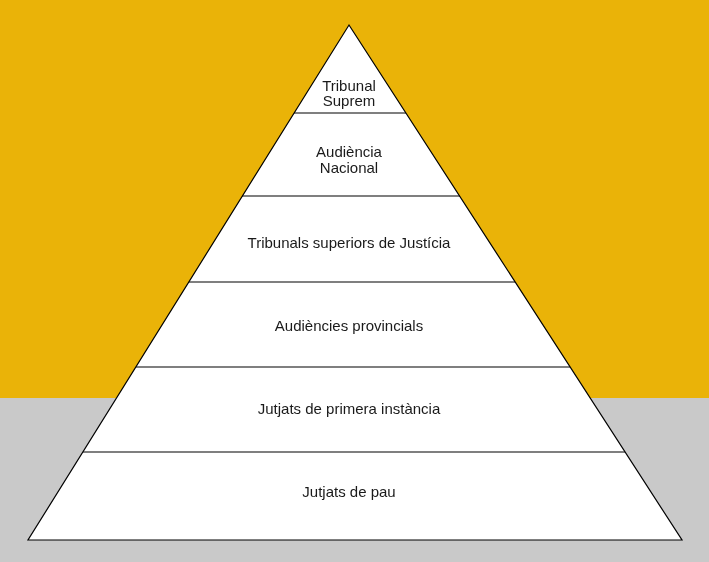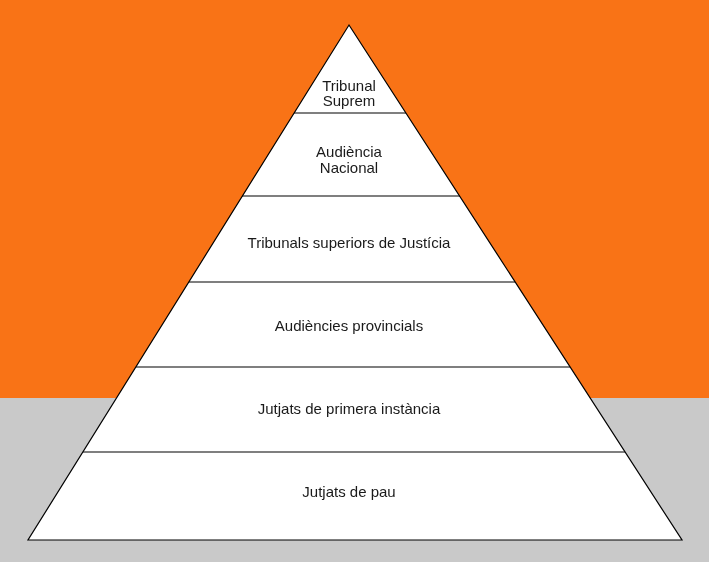--- a/index.html
+++ b/index.html
@@ -10,21 +10,21 @@
     width: 709px;
     height: 562px;
     background: #c9c9c9;
     font-family: "Liberation Sans", sans-serif;
     overflow: hidden;
   }
   .canvas {
     position: relative;
     width: 709px;
     height: 398px;
-    background: #f97316;
+    background: #eab308;
   }
   svg {
     display: block;
   }
   text {
     font-family: "Liberation Sans", sans-serif;
     font-size: 15px;
     fill: #1a1a1a;
     text-anchor: middle;
   }

